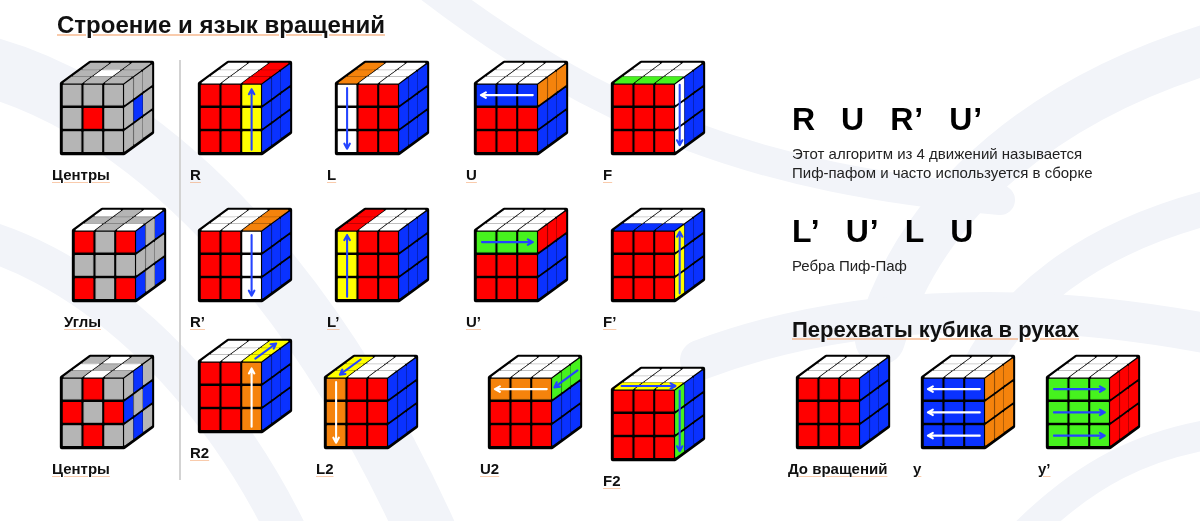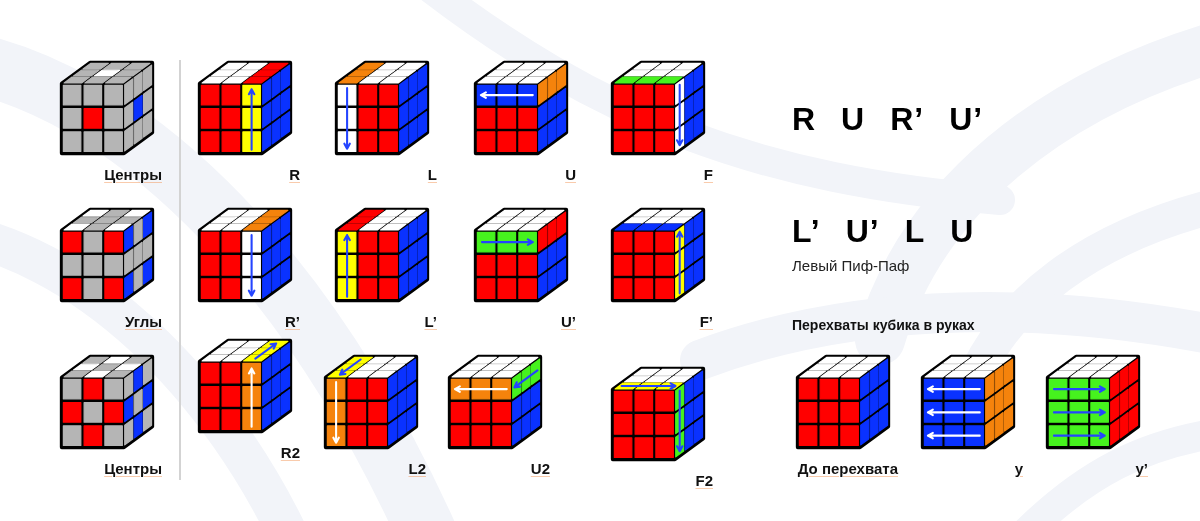--- a/index.html
+++ b/index.html
@@ -3,47 +3,48 @@
 <meta charset="utf-8">
 <style>
   html, body { margin:0; padding:0; }
   body { width:1200px; height:521px; position:relative; overflow:hidden; background:#ffffff;
          font-family:"Liberation Sans", "DejaVu Sans", sans-serif; color:#111; }
   .bg { position:absolute; left:0; top:0; width:1200px; height:521px; z-index:0; }
   .layer { position:absolute; left:0; top:0; width:1200px; height:521px; z-index:1; }
   .page-title { position:absolute; left:57px; top:11px; font-size:24px; font-weight:bold; color:#111;
     text-decoration:underline; text-decoration-color:rgba(242,140,70,0.45); text-decoration-thickness:2px; text-underline-offset:1px; }
   .divider { position:absolute; left:179px; top:60px; width:2px; height:420px; background:#d3d3d3; }
-  .cell { position:absolute; width:110px; text-align:right; }
+  .cell { position:absolute; width:110px; text-align:left; }
   .cube { width:100px; height:100px; margin:0 auto; }
   .cube svg { display:block; }
   .cell-label { margin-top:8px; height:18px; line-height:18px; font-size:15px; font-weight:bold; color:#111;
     text-decoration:underline; text-decoration-color:rgba(242,140,70,0.45); text-decoration-thickness:1px; text-underline-offset:2px; }
   .alg { position:absolute; left:792px; }
   .alg-moves { display:flex; gap:25px; font-size:32px; font-weight:900; line-height:34px; color:#000; letter-spacing:1px; }
   .alg-desc { margin-top:8px; font-size:15px; line-height:19px; color:#222; }
-  .section-heading { position:absolute; left:792px; top:317px; font-size:14px; font-weight:bold; color:#111;
-    text-decoration-color:rgba(242,140,70,0.45); text-decoration-thickness:2px; text-underline-offset:1px; }
+  .section-heading { position:absolute; left:792px; top:317px; font-size:22px; font-weight:bold; color:#111;
+    text-decoration:underline; text-decoration-color:rgba(242,140,70,0.45); text-decoration-thickness:2px; text-underline-offset:1px; }
 </style>
 </head>
 <body>
 
 <svg class="bg" viewBox="0 0 1200 521" width="1200" height="521">
   <g fill="none" stroke="#f2f4f9" stroke-linecap="round">
     <path d="M -40 60 C 120 90, 300 250, 430 540" stroke-width="60"></path>
     <path d="M -60 230 C 80 250, 220 380, 300 560" stroke-width="40"></path>
     <path d="M 420 -20 C 600 120, 760 180, 1000 200" stroke-width="30"></path>
     <path d="M 1240 40 C 1050 90, 920 200, 880 340" stroke-width="50"></path>
     <path d="M 1240 200 C 1100 230, 990 300, 960 420" stroke-width="35"></path>
     <path d="M 700 360 C 860 300, 1050 300, 1240 340" stroke-width="40"></path>
     <path d="M 1000 560 C 1080 470, 1150 440, 1240 430" stroke-width="30"></path>
   </g>
 </svg>
 
 <div class="layer">
+  <div class="page-title">Строение и язык вращений</div>
 
   <div class="cell" style="left:52px;top:58px">
     <div class="cube">
         <svg viewBox="-3 -3 106 106" width="100" height="100">
           <polygon points="2,24 32,2 98,2 98,76 68,98 2,98" fill="#000" stroke="#000" stroke-width="4" stroke-linejoin="round"></polygon>
           <polygon points="32.96,2.59 51.44,2.59 43.04,8.74 24.56,8.74" fill="#b5b5b5" stroke="#b5b5b5" stroke-width="1.3" stroke-linejoin="round"></polygon>
           <polygon points="54.96,2.59 73.44,2.59 65.04,8.74 46.56,8.74" fill="#b5b5b5" stroke="#b5b5b5" stroke-width="1.3" stroke-linejoin="round"></polygon>
           <polygon points="76.96,2.59 95.44,2.59 87.04,8.74 68.56,8.74" fill="#b5b5b5" stroke="#b5b5b5" stroke-width="1.3" stroke-linejoin="round"></polygon>
           <polygon points="22.96,9.92 41.44,9.92 33.04,16.07 14.56,16.07" fill="#b5b5b5" stroke="#b5b5b5" stroke-width="1.3" stroke-linejoin="round"></polygon>
           <polygon points="44.96,9.92 63.44,9.92 55.04,16.07 36.56,16.07" fill="#ffffff" stroke="#ffffff" stroke-width="1.3" stroke-linejoin="round"></polygon>
@@ -212,21 +213,21 @@
           <polygon points="88.80,35.40 97.20,29.24 97.20,49.96 88.80,56.12" fill="#0a32ff" stroke="#0a32ff" stroke-width="1.3" stroke-linejoin="round"></polygon>
           <polygon points="68.80,74.73 77.20,68.57 77.20,89.29 68.80,95.45" fill="#ffffff" stroke="#ffffff" stroke-width="1.3" stroke-linejoin="round"></polygon>
           <polygon points="78.80,67.40 87.20,61.24 87.20,81.96 78.80,88.12" fill="#0a32ff" stroke="#0a32ff" stroke-width="1.3" stroke-linejoin="round"></polygon>
           <polygon points="88.80,60.07 97.20,53.91 97.20,74.63 88.80,80.79" fill="#0a32ff" stroke="#0a32ff" stroke-width="1.3" stroke-linejoin="round"></polygon>
           <path d="M73,25.269000000000002L73,89.411M70.12344676837478,84.14550462865776L73,89.411L75.87655323162522,84.14550462865776" stroke="#2444ff" stroke-width="2.2" fill="none" stroke-linecap="round" stroke-linejoin="round"></path>
         </svg>
       </div>
     <div class="cell-label">F</div>
   </div>
 
-  <div class="cell" style="left:52px;top:205px">
+  <div class="cell" style="left:64px;top:205px">
     <div class="cube">
         <svg viewBox="-3 -3 106 106" width="100" height="100">
           <polygon points="2,24 32,2 98,2 98,76 68,98 2,98" fill="#000" stroke="#000" stroke-width="4" stroke-linejoin="round"></polygon>
           <polygon points="32.96,2.59 51.44,2.59 43.04,8.74 24.56,8.74" fill="#ffffff" stroke="#ffffff" stroke-width="1.3" stroke-linejoin="round"></polygon>
           <polygon points="54.96,2.59 73.44,2.59 65.04,8.74 46.56,8.74" fill="#b5b5b5" stroke="#b5b5b5" stroke-width="1.3" stroke-linejoin="round"></polygon>
           <polygon points="76.96,2.59 95.44,2.59 87.04,8.74 68.56,8.74" fill="#ffffff" stroke="#ffffff" stroke-width="1.3" stroke-linejoin="round"></polygon>
           <polygon points="22.96,9.92 41.44,9.92 33.04,16.07 14.56,16.07" fill="#b5b5b5" stroke="#b5b5b5" stroke-width="1.3" stroke-linejoin="round"></polygon>
           <polygon points="44.96,9.92 63.44,9.92 55.04,16.07 36.56,16.07" fill="#b5b5b5" stroke="#b5b5b5" stroke-width="1.3" stroke-linejoin="round"></polygon>
           <polygon points="66.96,9.92 85.44,9.92 77.04,16.07 58.56,16.07" fill="#b5b5b5" stroke="#b5b5b5" stroke-width="1.3" stroke-linejoin="round"></polygon>
           <polygon points="12.96,17.25 31.44,17.25 23.04,23.40 4.56,23.40" fill="#ffffff" stroke="#ffffff" stroke-width="1.3" stroke-linejoin="round"></polygon>
@@ -501,21 +502,21 @@
           <polygon points="88.80,35.40 97.20,29.24 97.20,49.96 88.80,56.12" fill="#0a32ff" stroke="#0a32ff" stroke-width="1.3" stroke-linejoin="round"></polygon>
           <polygon points="68.80,74.73 77.20,68.57 77.20,89.29 68.80,95.45" fill="#0a32ff" stroke="#0a32ff" stroke-width="1.3" stroke-linejoin="round"></polygon>
           <polygon points="78.80,67.40 87.20,61.24 87.20,81.96 78.80,88.12" fill="#0a32ff" stroke="#0a32ff" stroke-width="1.3" stroke-linejoin="round"></polygon>
           <polygon points="88.80,60.07 97.20,53.91 97.20,74.63 88.80,80.79" fill="#0a32ff" stroke="#0a32ff" stroke-width="1.3" stroke-linejoin="round"></polygon>
           <path d="M13,28.934L13,93.076M10.123446768374782,87.81050462865775L13,93.076L15.876553231625218,87.81050462865775" stroke="#ffffff" stroke-width="2.2" fill="none" stroke-linecap="round" stroke-linejoin="round"></path>
           <path d="M39,4.932L17,21.058M19.546210622366154,15.625062353887193L17,21.058L22.947382861964822,20.2651336220982" stroke="#2444ff" stroke-width="2.2" fill="none" stroke-linecap="round" stroke-linejoin="round"></path>
         </svg>
       </div>
     <div class="cell-label">L2</div>
   </div>
-  <div class="cell" style="left:440px;top:352px">
+  <div class="cell" style="left:480px;top:352px">
     <div class="cube">
         <svg viewBox="-3 -3 106 106" width="100" height="100">
           <polygon points="2,24 32,2 98,2 98,76 68,98 2,98" fill="#000" stroke="#000" stroke-width="4" stroke-linejoin="round"></polygon>
           <polygon points="32.96,2.59 51.44,2.59 43.04,8.74 24.56,8.74" fill="#ffffff" stroke="#ffffff" stroke-width="1.3" stroke-linejoin="round"></polygon>
           <polygon points="54.96,2.59 73.44,2.59 65.04,8.74 46.56,8.74" fill="#ffffff" stroke="#ffffff" stroke-width="1.3" stroke-linejoin="round"></polygon>
           <polygon points="76.96,2.59 95.44,2.59 87.04,8.74 68.56,8.74" fill="#ffffff" stroke="#ffffff" stroke-width="1.3" stroke-linejoin="round"></polygon>
           <polygon points="22.96,9.92 41.44,9.92 33.04,16.07 14.56,16.07" fill="#ffffff" stroke="#ffffff" stroke-width="1.3" stroke-linejoin="round"></polygon>
           <polygon points="44.96,9.92 63.44,9.92 55.04,16.07 36.56,16.07" fill="#ffffff" stroke="#ffffff" stroke-width="1.3" stroke-linejoin="round"></polygon>
           <polygon points="66.96,9.92 85.44,9.92 77.04,16.07 58.56,16.07" fill="#ffffff" stroke="#ffffff" stroke-width="1.3" stroke-linejoin="round"></polygon>
           <polygon points="12.96,17.25 31.44,17.25 23.04,23.40 4.56,23.40" fill="#ffffff" stroke="#ffffff" stroke-width="1.3" stroke-linejoin="round"></polygon>
@@ -582,32 +583,36 @@
       </div>
     <div class="cell-label">F2</div>
   </div>
 
   <div class="alg" style="top:102px">
     <div class="alg-moves">
       <span>R</span>
       <span>U</span>
       <span>R’</span>
       <span>U’</span>
+    </div>
+    <div class="alg-desc">
+      <div>Этот алгоритм из 4 движений называется</div>
+      <div>Пиф-пафом и часто используется в сборке</div>
     </div>
   </div>
 
   <div class="alg" style="top:214px">
     <div class="alg-moves">
       <span>L’</span>
       <span>U’</span>
       <span>L</span>
       <span>U</span>
     </div>
     <div class="alg-desc">
-      <div>Левый Пиф-Паф</div>
+      <div>Ребра Пиф-Паф</div>
     </div>
   </div>
 
   <div class="section-heading">Перехваты кубика в руках</div>
   <div class="cell" style="left:788px;top:352px">
     <div class="cube">
         <svg viewBox="-3 -3 106 106" width="100" height="100">
           <polygon points="2,24 32,2 98,2 98,76 68,98 2,98" fill="#000" stroke="#000" stroke-width="4" stroke-linejoin="round"></polygon>
           <polygon points="32.96,2.59 51.44,2.59 43.04,8.74 24.56,8.74" fill="#ffffff" stroke="#ffffff" stroke-width="1.3" stroke-linejoin="round"></polygon>
           <polygon points="54.96,2.59 73.44,2.59 65.04,8.74 46.56,8.74" fill="#ffffff" stroke="#ffffff" stroke-width="1.3" stroke-linejoin="round"></polygon>
@@ -631,21 +636,21 @@
           <polygon points="78.80,18.06 87.20,11.90 87.20,32.62 78.80,38.78" fill="#0a32ff" stroke="#0a32ff" stroke-width="1.3" stroke-linejoin="round"></polygon>
           <polygon points="88.80,10.73 97.20,4.57 97.20,25.29 88.80,31.45" fill="#0a32ff" stroke="#0a32ff" stroke-width="1.3" stroke-linejoin="round"></polygon>
           <polygon points="68.80,50.06 77.20,43.90 77.20,64.62 68.80,70.78" fill="#0a32ff" stroke="#0a32ff" stroke-width="1.3" stroke-linejoin="round"></polygon>
           <polygon points="78.80,42.73 87.20,36.57 87.20,57.29 78.80,63.45" fill="#0a32ff" stroke="#0a32ff" stroke-width="1.3" stroke-linejoin="round"></polygon>
           <polygon points="88.80,35.40 97.20,29.24 97.20,49.96 88.80,56.12" fill="#0a32ff" stroke="#0a32ff" stroke-width="1.3" stroke-linejoin="round"></polygon>
           <polygon points="68.80,74.73 77.20,68.57 77.20,89.29 68.80,95.45" fill="#0a32ff" stroke="#0a32ff" stroke-width="1.3" stroke-linejoin="round"></polygon>
           <polygon points="78.80,67.40 87.20,61.24 87.20,81.96 78.80,88.12" fill="#0a32ff" stroke="#0a32ff" stroke-width="1.3" stroke-linejoin="round"></polygon>
           <polygon points="88.80,60.07 97.20,53.91 97.20,74.63 88.80,80.79" fill="#0a32ff" stroke="#0a32ff" stroke-width="1.3" stroke-linejoin="round"></polygon>
         </svg>
       </div>
-    <div class="cell-label">До перехвата</div>
+    <div class="cell-label">До вращений</div>
   </div>
   <div class="cell" style="left:913px;top:352px">
     <div class="cube">
         <svg viewBox="-3 -3 106 106" width="100" height="100">
           <polygon points="2,24 32,2 98,2 98,76 68,98 2,98" fill="#000" stroke="#000" stroke-width="4" stroke-linejoin="round"></polygon>
           <polygon points="32.96,2.59 51.44,2.59 43.04,8.74 24.56,8.74" fill="#ffffff" stroke="#ffffff" stroke-width="1.3" stroke-linejoin="round"></polygon>
           <polygon points="54.96,2.59 73.44,2.59 65.04,8.74 46.56,8.74" fill="#ffffff" stroke="#ffffff" stroke-width="1.3" stroke-linejoin="round"></polygon>
           <polygon points="76.96,2.59 95.44,2.59 87.04,8.74 68.56,8.74" fill="#ffffff" stroke="#ffffff" stroke-width="1.3" stroke-linejoin="round"></polygon>
           <polygon points="22.96,9.92 41.44,9.92 33.04,16.07 14.56,16.07" fill="#ffffff" stroke="#ffffff" stroke-width="1.3" stroke-linejoin="round"></polygon>
           <polygon points="44.96,9.92 63.44,9.92 55.04,16.07 36.56,16.07" fill="#ffffff" stroke="#ffffff" stroke-width="1.3" stroke-linejoin="round"></polygon>

